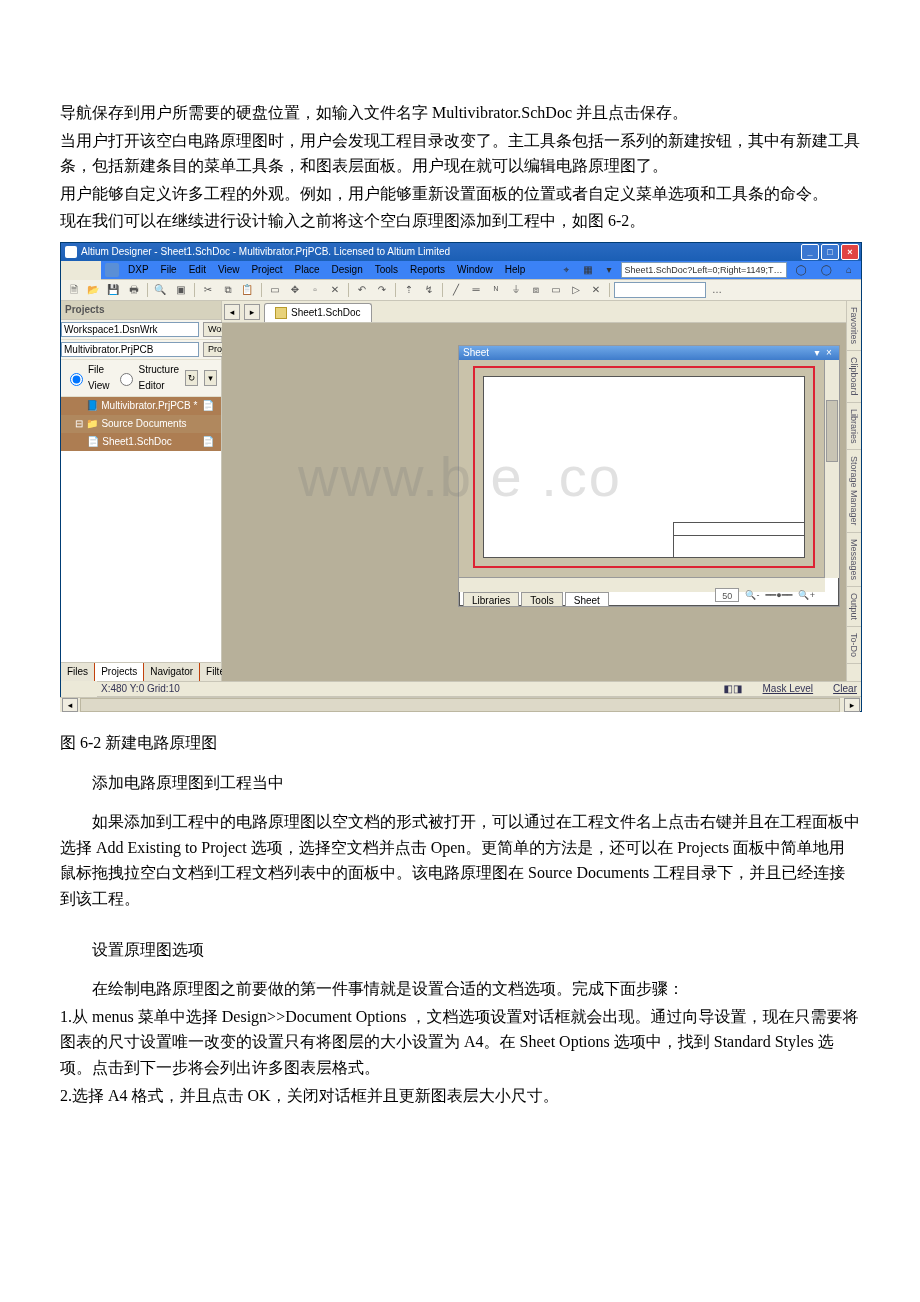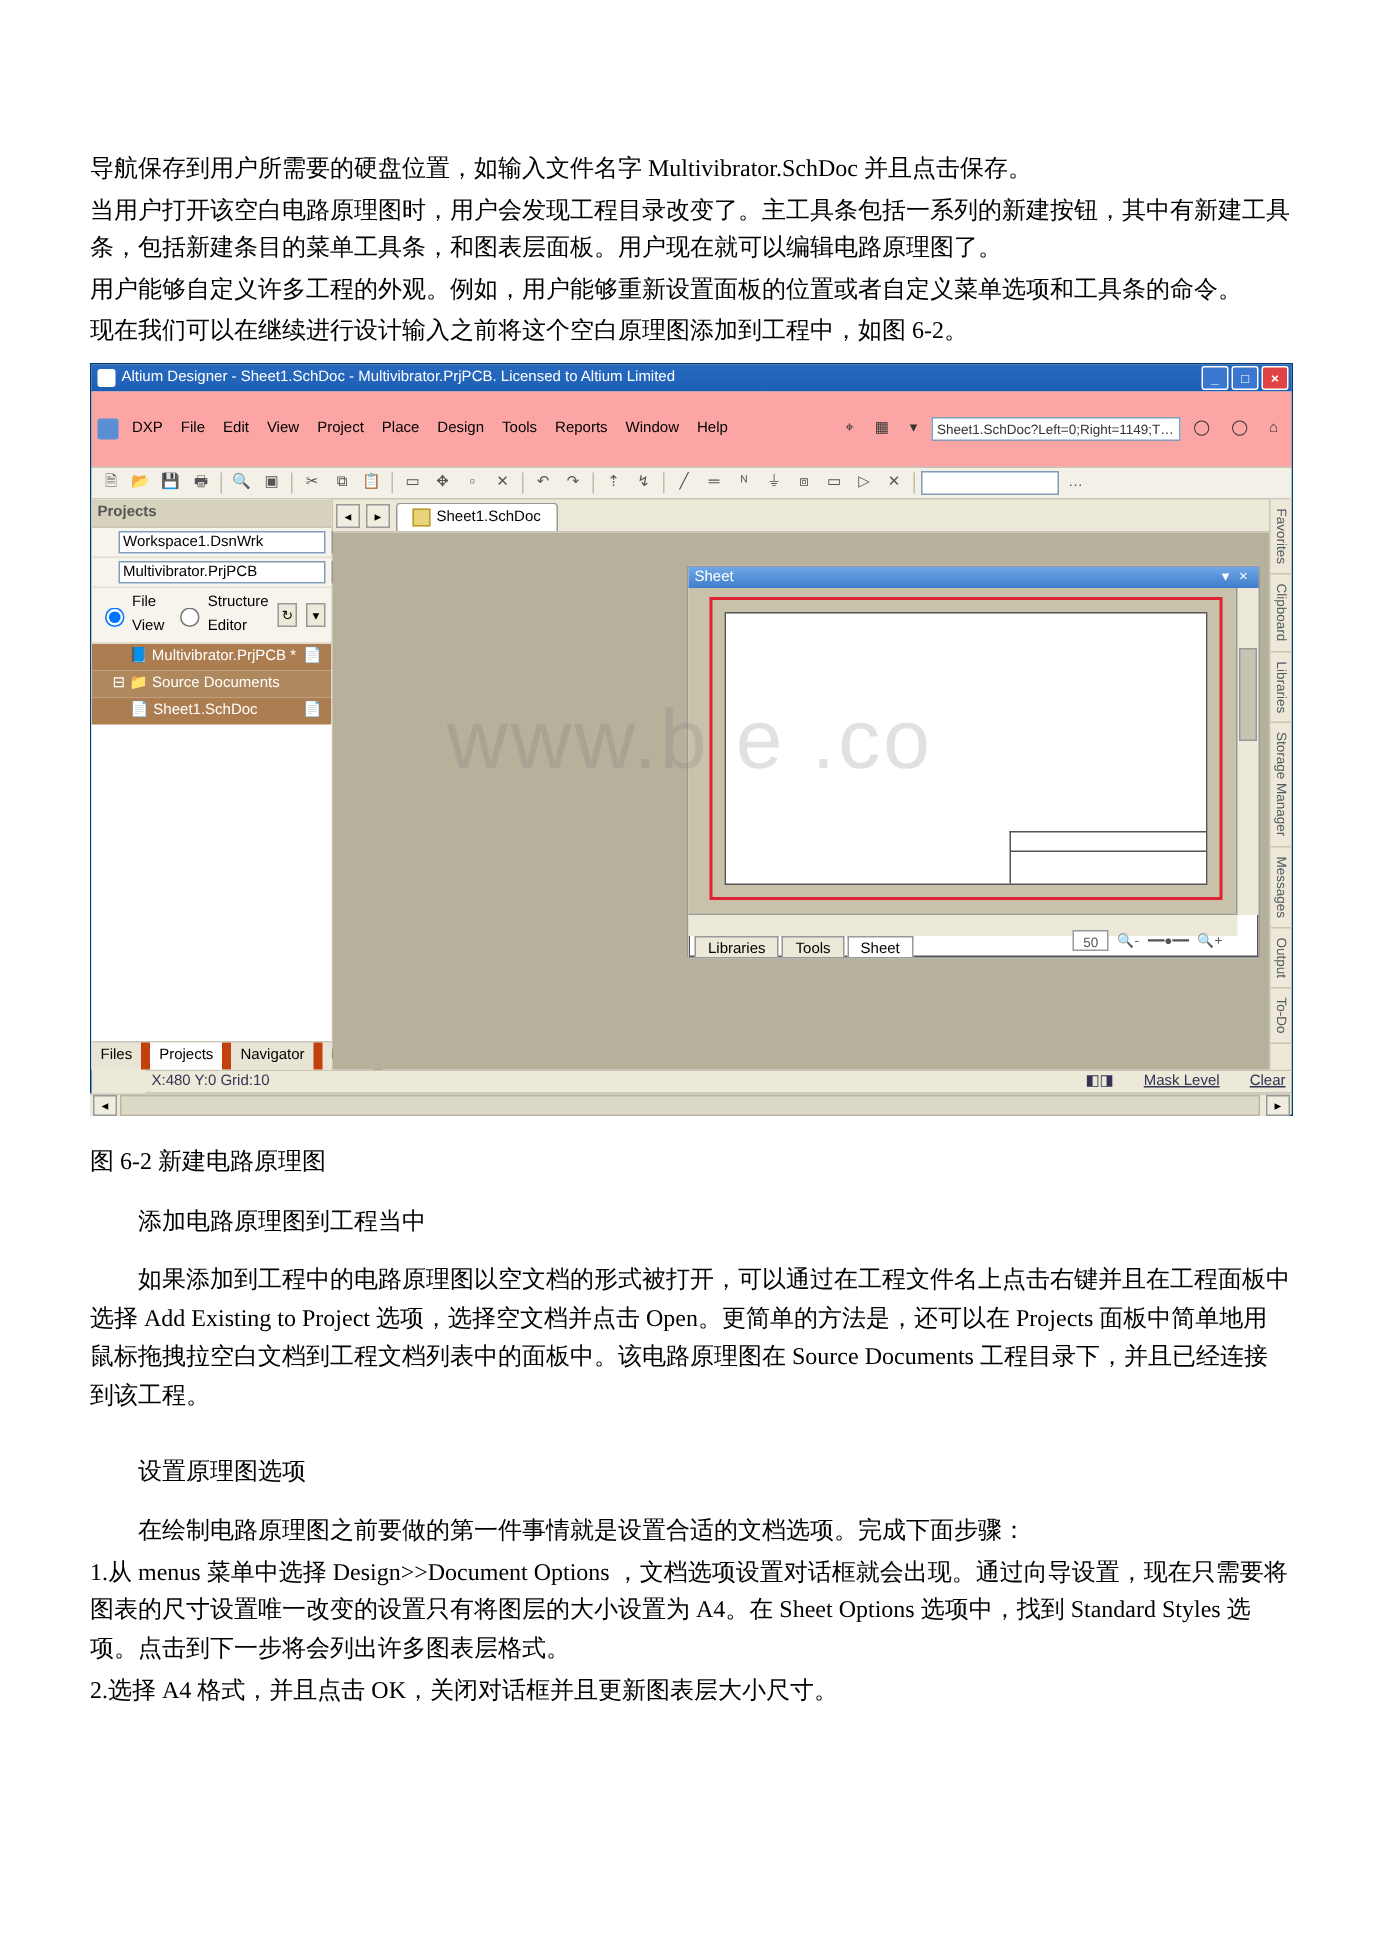--- a/index.html
+++ b/index.html
@@ -40,50 +40,50 @@
     width: 12px; height: 12px; background:#fff; margin-right:4px; border-radius:2px;
   }
   .titlebar .txt { flex:1; white-space:nowrap; overflow:hidden; }
   .wbtns { display:flex; gap:2px; }
   .wbtn { width:16px; height:14px; border:1px solid #fff; border-radius:2px; display:flex; align-items:center; justify-content:center; font-size:9px; font-weight:bold; }
   .wmin { background:#3b77d1; }
   .wmax { background:#3b77d1; }
   .wclose { background:#e04343; }
 
   .menubar {
-    display:flex; align-items:center; height:18px; background:#fca5a5; padding:16px 4px; gap:2px; border-bottom:1px solid #c9c6b8;
+    display:flex; align-items:center; height:18px; background:#3b82f6; padding:0 4px; gap:2px; border-bottom:1px solid #c9c6b8;margin-left:40px;
   }
   .menubar .dxp { width:14px; height:14px; background:#5a8fd6; border-radius:2px; margin-right:2px; }
   .menubar span { padding:1px 5px; cursor:default; }
   .menubar .spacer { flex:1; }
   .menubar .toolcluster { display:flex; align-items:center; gap:4px; color:#333; }
   .pathbox { background:#fff; border:1px solid #7f9db9; padding:0 3px; font-size:9px; }
 
   .toolbar {
     display:flex; align-items:center; height:20px; background:#f3f1e7; border-bottom:1px solid #c9c6b8; padding:0 4px; gap:2px;
   }
   .tbtn { width:16px; height:16px; border:1px solid transparent; display:flex; align-items:center; justify-content:center; font-size:10px; color:#555; }
   .sep { width:1px; height:14px; background:#c0bca8; margin:0 2px; }
   .combo { width:90px; height:14px; background:#fff; border:1px solid #7f9db9; }
 
   .body3col { display:flex; height:380px; }
   .leftcol { width:160px; display:flex; flex-direction:column; background:#f6f4ec; border-right:1px solid #c9c6b8; }
   .panelhdr { background:#d6d2bd; padding:1px 4px; font-weight:bold; color:#555; border-bottom:1px solid #c9c6b8; }
-  .row { display:flex; align-items:center; padding:2px 18px; gap:4px; border-bottom:1px solid #e2dfcf; }
+  .row { display:flex; align-items:center; padding:2px 0; gap:4px; border-bottom:1px solid #e2dfcf; }
   .row input[type=text] { flex:1; font-size:10px; padding:1px 2px; border:1px solid #7f9db9; }
   .minibtn { height:15px; padding:0 4px; font-size:9px; background:#ece9d8; border:1px solid #999; }
   .radiorow { display:flex; align-items:center; gap:6px; padding:2px 4px; border-bottom:1px solid #e2dfcf; }
   .radiorow label { display:flex; align-items:center; gap:2px; }
   .iconbtn { width:16px; height:14px; border:1px solid #999; background:#ece9d8; display:flex; align-items:center; justify-content:center; font-size:9px; }
   .tree { flex:1; background:#fff; overflow:auto; font-size:10px; }
   .tree .node { padding:1px 6px; white-space:nowrap; }
   .tree .sel { background:#ad7d52; color:#fff;padding-left:25px; }
   .tree .node2 { background:#b0885e; color:#fff; padding:1px 6px 1px 14px; }
   .bottomTabs { display:flex; background:#e8e5d6; border-top:1px solid #c9c6b8; }
-  .bottomTabs span { padding:1px 6px; font-size:10px; border-right:6px solid #c2410c; cursor:default; }
+  .bottomTabs span { padding:1px 6px; font-size:10px; border-right:1px solid #c2410c; cursor:default; }
   .bottomTabs .active { background:#fff; }
 
   .midcol { flex:1; display:flex; flex-direction:column; background:#b7b09a; }
   .tabrow { display:flex; align-items:center; background:#ece9d8; border-bottom:1px solid #c9c6b8; padding:2px 2px 0 2px; gap:4px; }
   .tabrow .nav { width:14px; height:14px; border:1px solid #999; background:#f0ede0; display:flex; align-items:center; justify-content:center; font-size:9px; }
   .doctab { background:#fff; border:1px solid #999; border-bottom:none; padding:1px 10px; font-size:10px; border-radius:3px 3px 0 0; display:flex; align-items:center; gap:4px; }
   .doctab .dot { width:10px; height:10px; background:#e8d27a; border:1px solid #b89b2c; }
   .canvas { flex:1; position:relative; overflow:hidden; }
   .sheetwin { position:absolute; right:6px; top:22px; width:380px; height:260px; background:#fff; border:1px solid #999; box-shadow:0 0 0 1px #555 inset; }
   .sheetTitle { height:14px; background:linear-gradient(#6fa8e8,#3f7ccb); color:#fff; font-size:10px; padding:0 4px; display:flex; align-items:center; }

